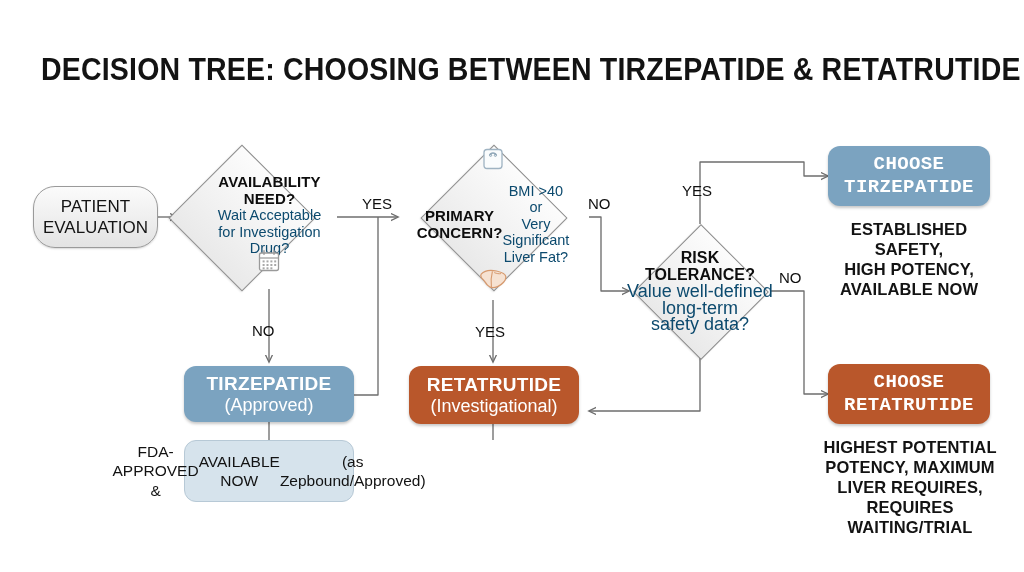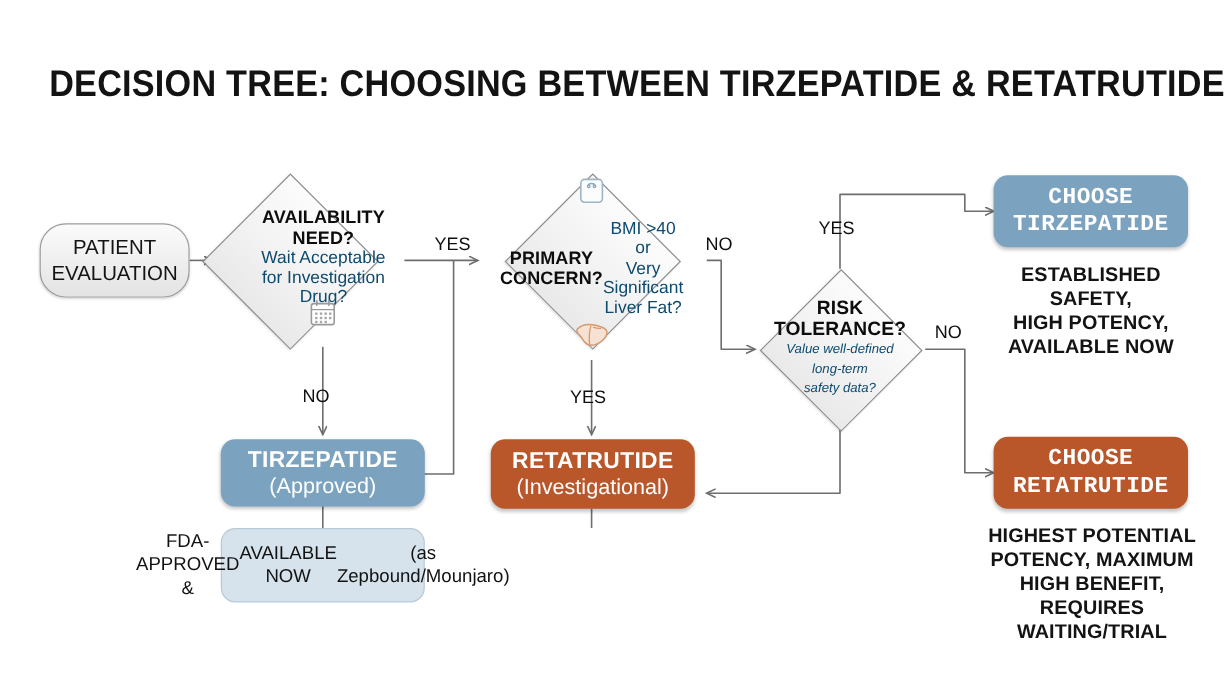--- a/index.html
+++ b/index.html
@@ -48,21 +48,21 @@
     box-shadow:0 1px 2px rgba(0,0,0,.13);
   }
   .d-head{
     font-weight:bold;font-size:15px;line-height:17px;color:#0d0d0d;
     letter-spacing:.1px;
   }
   .d-sub{
     font-size:14.5px;line-height:16.5px;color:#0c4a6e;margin-top:0;
   }
   .d-narrow .d-head{font-family:"Liberation Sans Narrow","Liberation Sans",sans-serif;font-size:16px;}
-  .d-narrow .d-sub{font-family:"Liberation Sans Narrow","Liberation Sans",sans-serif;font-size:11px;font-style:italic;}
+  .d-narrow .d-sub{font-family:"Liberation Sans Narrow","Liberation Sans",sans-serif;font-size:18px;}
 
   
   .dicon{display:block;margin:0 auto;}
 
   
   .cbox{
     border-radius:12px;
     display:flex;flex-direction:column;align-items:center;justify-content:center;
     text-align:center;
     box-shadow:0 2px 3px rgba(0,0,0,.22);
@@ -235,21 +235,21 @@
   <div class="elabel" style="left:779px;top:270px;">NO</div>
 
   <div class="node cbox" style="left:184px;top:366px;width:170px;height:56px;background:#7ba3c0;">
     <div class="l1">TIRZEPATIDE</div>
     <div class="l2">(Approved)</div>
   </div>
 
   <div class="node ibox" style="left:184px;top:440px;width:170px;height:62px;background:#d6e3ec;border-color:#b7c9d6;">
     <div class="ln">FDA-APPROVED &amp;</div>
     <div class="ln">AVAILABLE NOW</div>
-    <div class="ln">(as Zepbound/Mounjaro)</div>
+    <div class="ln">(as Zepbound/Approved)</div>
   </div>
 
   <div class="node cbox" style="left:409px;top:366px;width:170px;height:58px;background:#b9572b;">
     <div class="l1">RETATRUTIDE</div>
     <div class="l2">(Investigational)</div>
   </div>
 
 
   <div class="node cbox compact" style="left:828px;top:146px;width:162px;height:60px;background:#7ba3c0;">
     <div class="l1">CHOOSE</div>
@@ -261,17 +261,17 @@
     <span>AVAILABLE NOW</span>
   </div>
 
   <div class="node cbox compact" style="left:828px;top:364px;width:162px;height:60px;background:#b9572b;">
     <div class="l1">CHOOSE</div>
     <div class="l1">RETATRUTIDE</div>
   </div>
   <div class="caption" style="left:819px;top:437px;width:182px;">
     <span>HIGHEST POTENTIAL</span><br>
     <span>POTENCY, MAXIMUM</span><br>
-    <span>HIGH BENEFIT,</span><br>
+    <span>LIVER REQUIRES,</span><br>
     <span>REQUIRES WAITING/TRIAL</span>
   </div>
 
 </div>
 
 </body></html>

